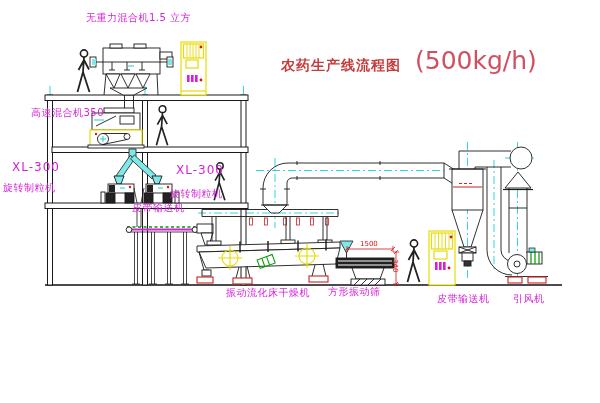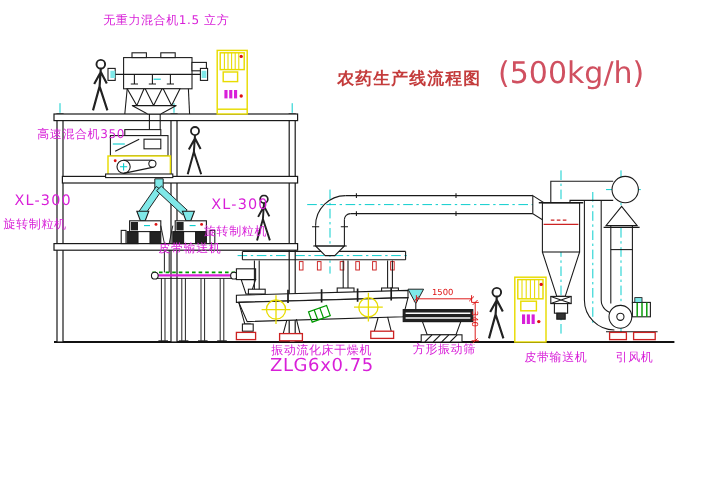--- a/index.html
+++ b/index.html
@@ -289,21 +289,20 @@
 </div>
 
 <span class="lbl s8" style="left:86px;top:13px">无重力混合机1.5 立方</span>
 <span class="lbl s8" style="left:31px;top:108px">高速混合机350</span>
 <span class="lbl s16" style="left:12px;top:161px">XL-300</span>
 <span class="lbl s8" style="left:3px;top:183px">旋转制粒机</span>
 <span class="lbl s16" style="left:176px;top:164px">XL-300</span>
 <span class="lbl s8" style="left:170px;top:189px">旋转制粒机</span>
 <span class="lbl s8" style="left:132px;top:203px">皮带输送机</span>
 <span class="lbl s8" style="left:226px;top:288px">振动流化床干燥机</span>
-<span class="lbl s15" style="left:225px;top:297px">ZLG6x0.75</span>
-<span class="lbl s8" style="left:344px;top:287px">方形振动筛</span>
+<span class="lbl s8" style="left:328px;top:287px">方形振动筛</span>
 <span class="lbl s8" style="left:437px;top:294px">皮带输送机</span>
 <span class="lbl s8" style="left:513px;top:294px">引风机</span>
 
 <span class="dim" style="left:360px;top:241px">1500</span>
 <span class="dim vert" style="left:398px;top:259px">340</span>
 
 </div>
 
 </body></html>

